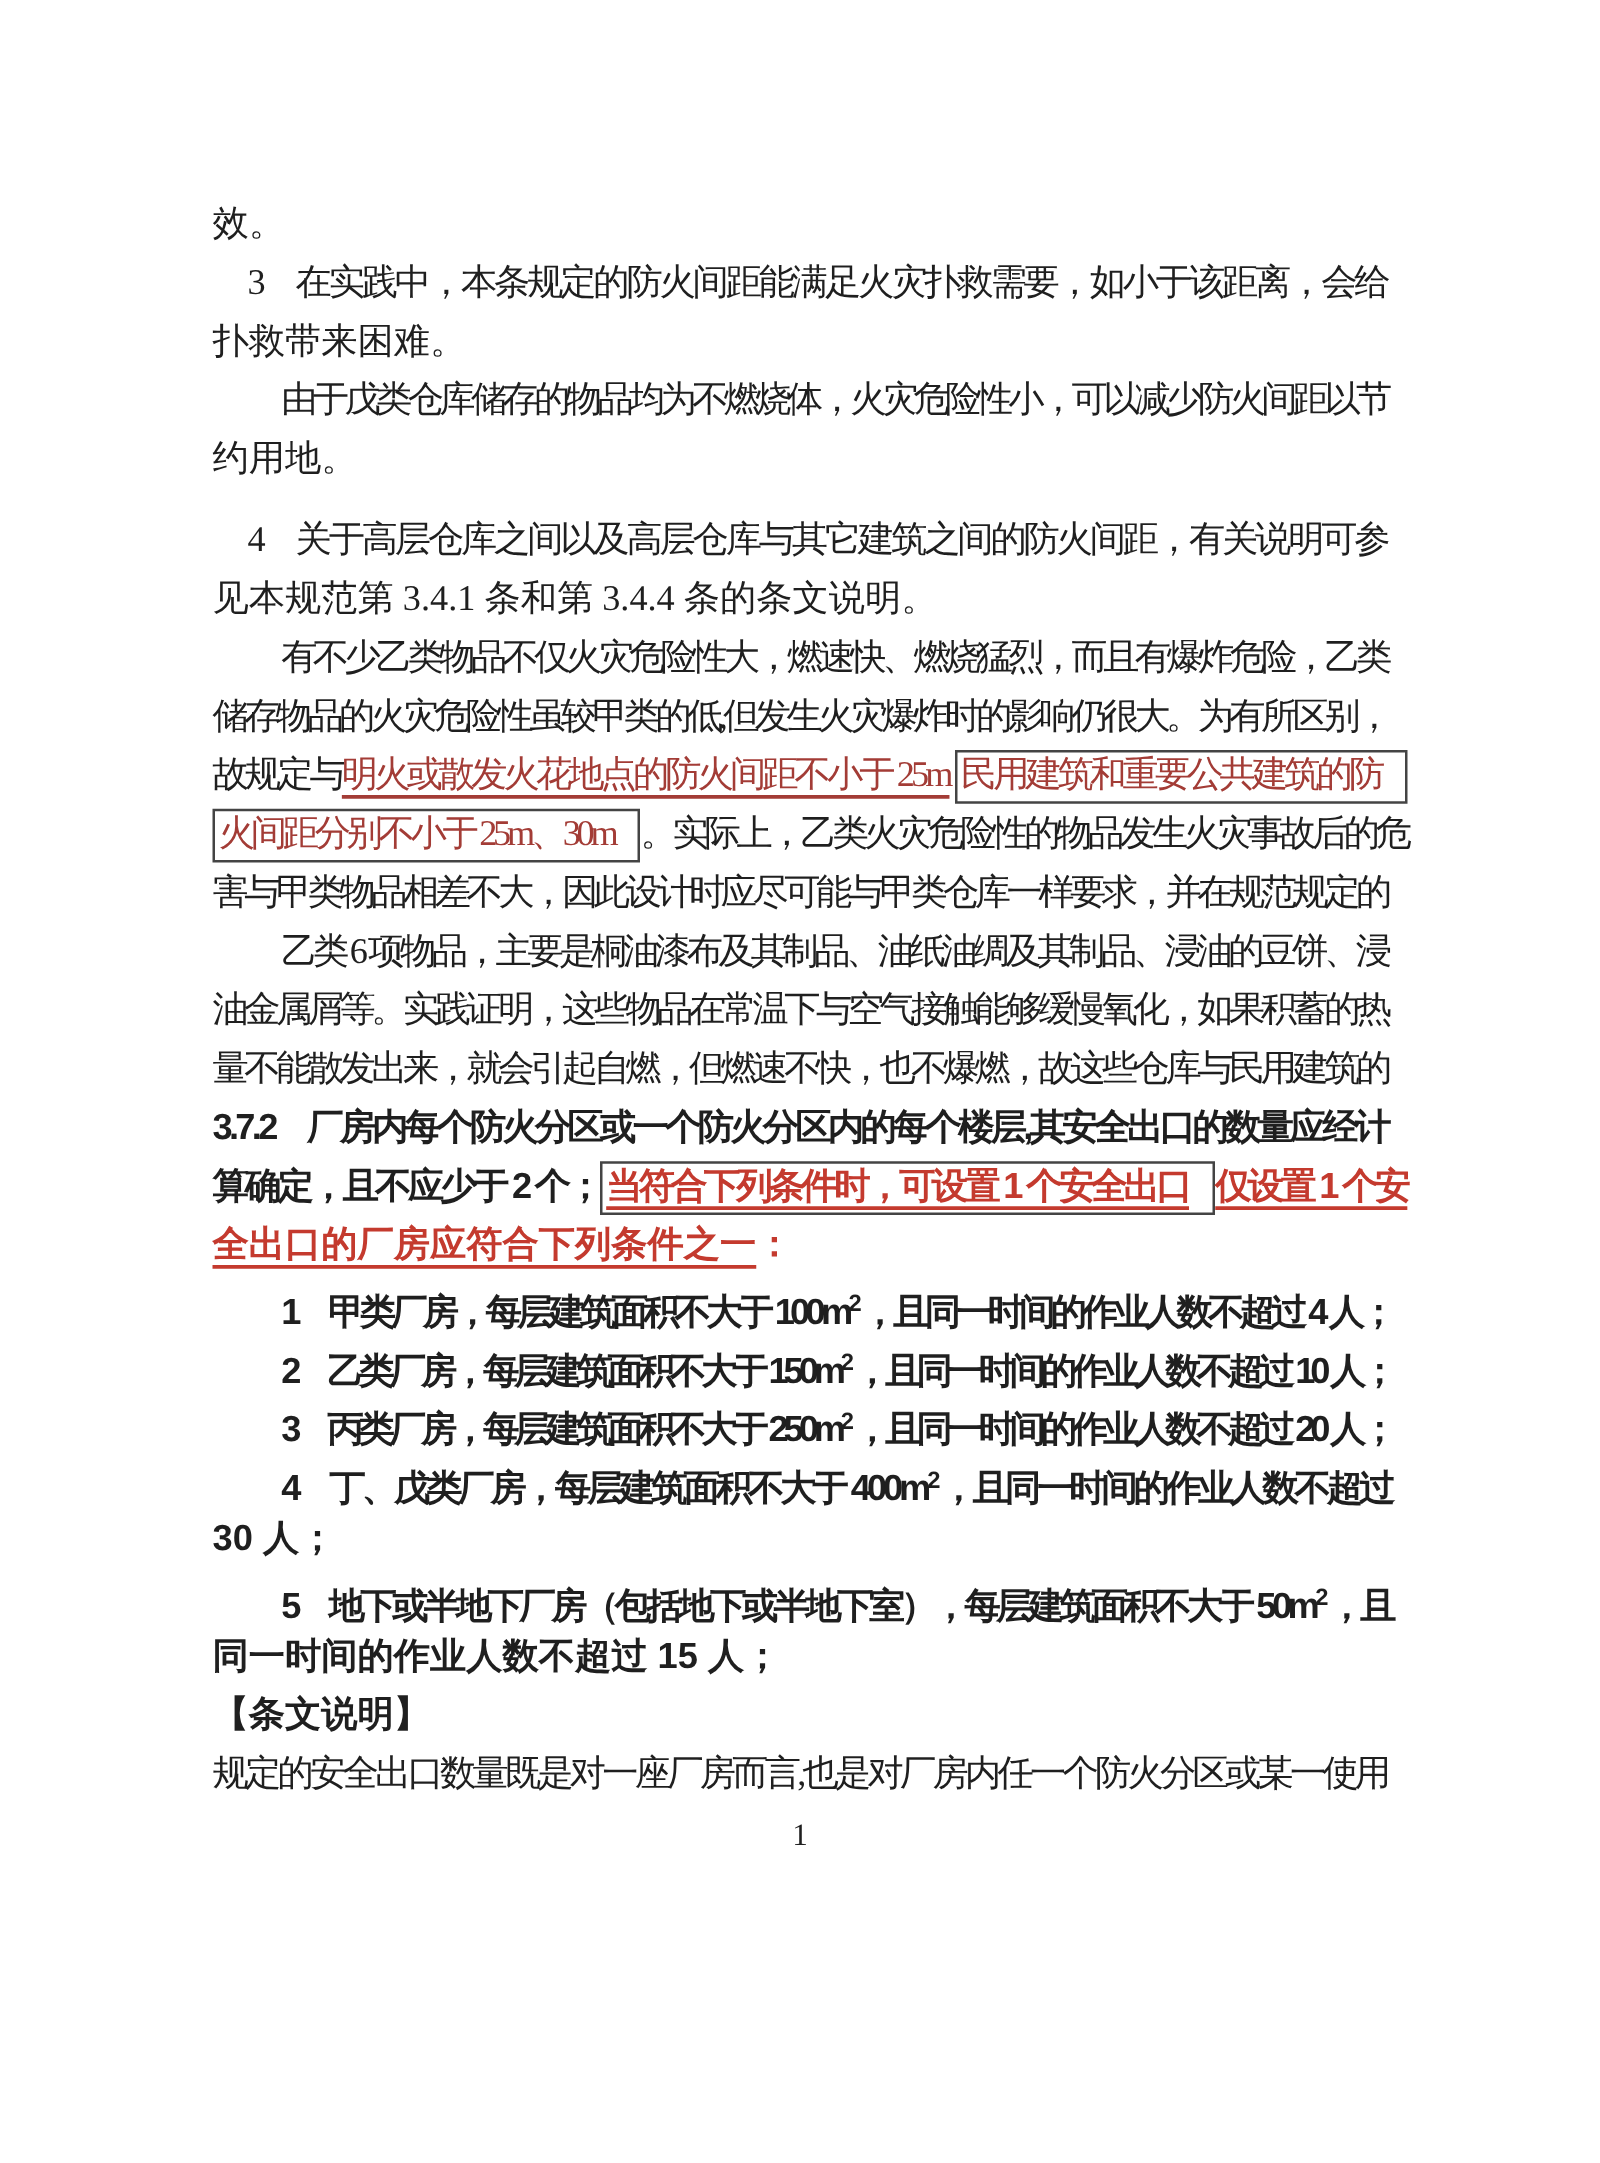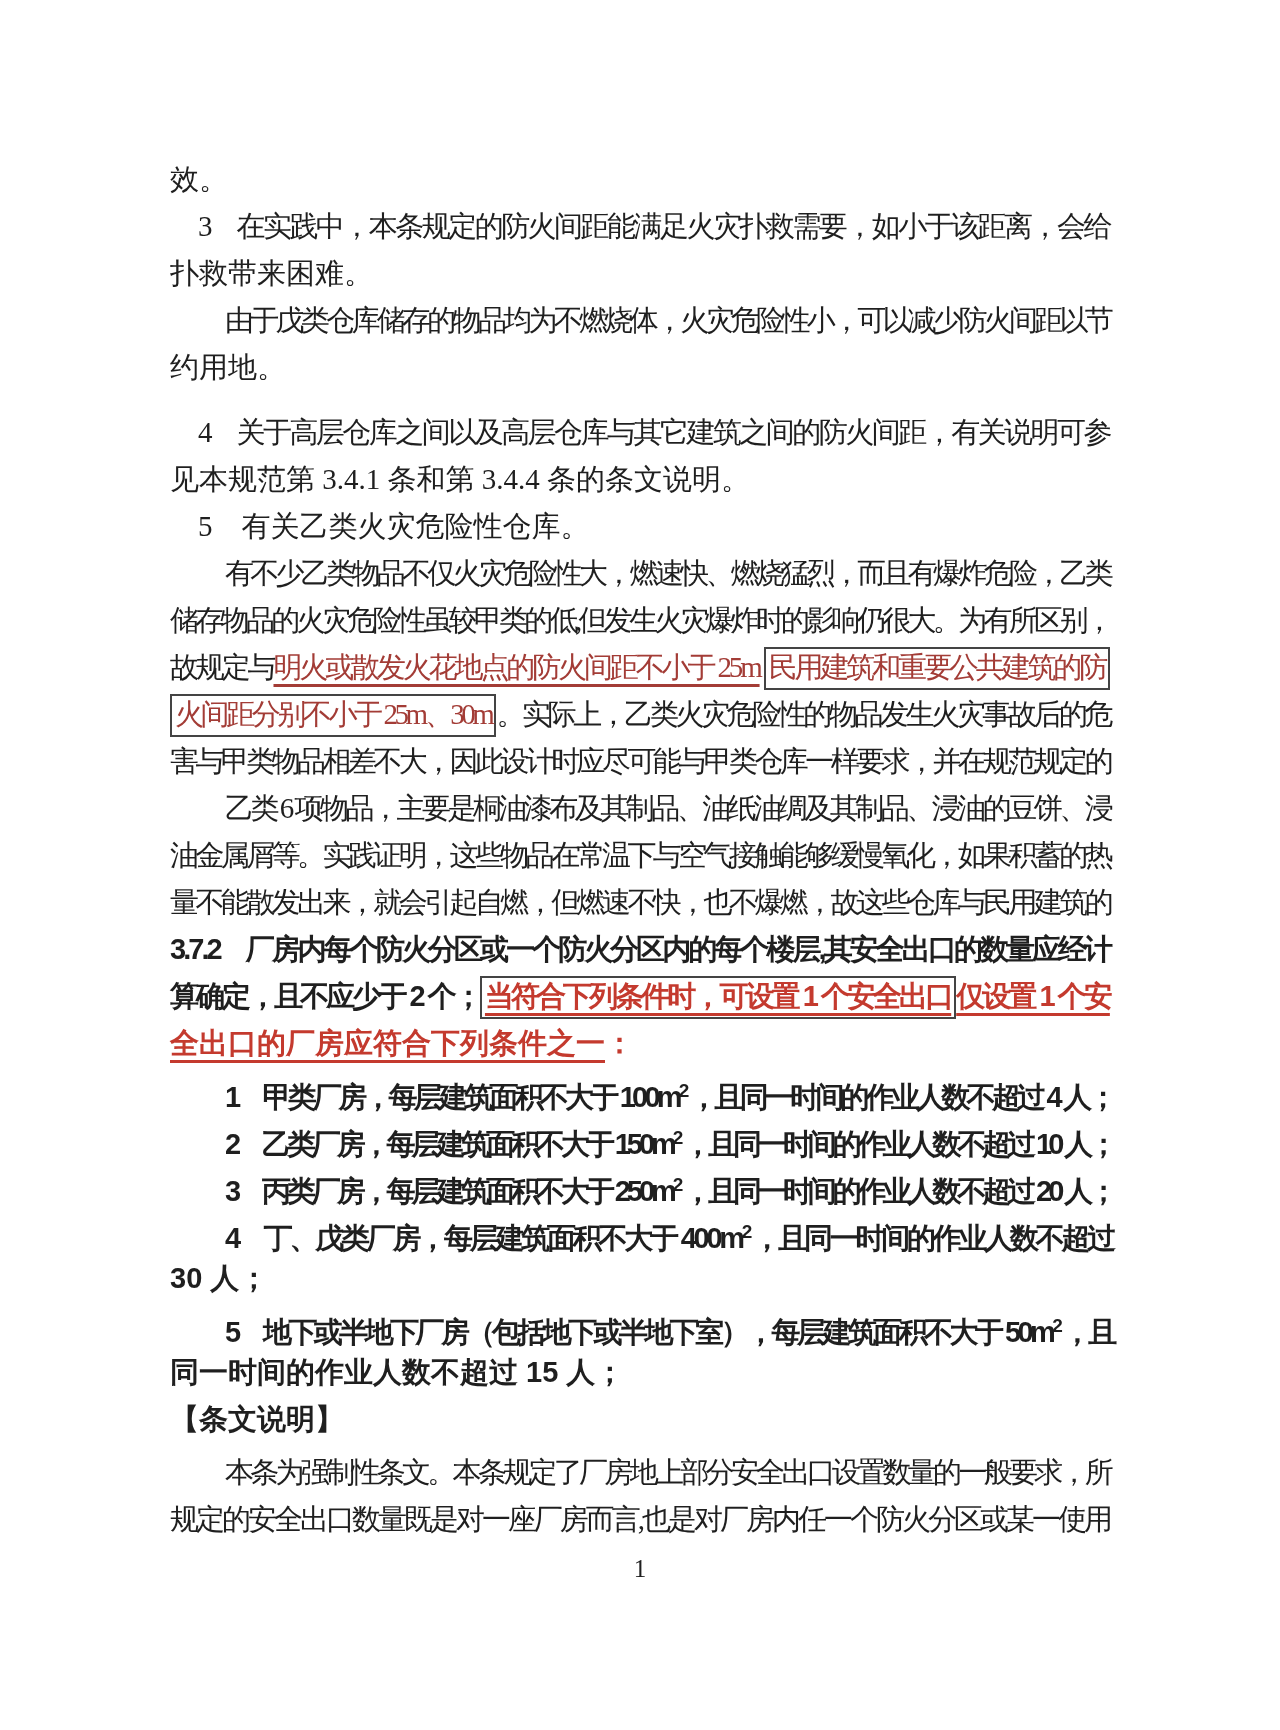--- a/index.html
+++ b/index.html
@@ -20,57 +20,55 @@
     font-size:29px;color:var(--text);
   }
   .song{font-family:"Liberation Serif","DejaVu Serif",serif;}
   .hei{font-family:"Liberation Sans","DejaVu Sans",sans-serif;font-weight:700;}
   .i1{padding-left:28px;}
   .i2{padding-left:55px;}
   .mt{margin-top:6px;}
   .song .red{color:var(--red-s);}
   .hei .red{color:var(--red-b);}
   .ul{text-decoration:underline;text-decoration-thickness:2.5px;text-underline-offset:7px;}
-  .bx{border:2px solid var(--box);padding:2px 3px 5px 3px;}
+  .bx{border:2px solid var(--box);padding:2px 19px 5px 3px;}
   .sup{font-size:19px;vertical-align:10px;letter-spacing:0;}
   .page-number{
     margin-top:12px;text-align:center;
     font-family:"Liberation Serif","DejaVu Serif",serif;
     font-size:25px;color:var(--text);
   }
 </style>
 </head>
 <body>
 
 <div class="page">
   <div class="content">
       <div class="line song" style=""><span class="seg">效。</span></div>
       <div class="line song i1" style="letter-spacing: -2.53px;"><span class="seg">3　在实践中，本条规定的防火间距能满足火灾扑救需要，如小于该距离，会给</span></div>
       <div class="line song" style=""><span class="seg">扑救带来困难。</span></div>
       <div class="line song i2" style="letter-spacing: -3.71px;"><span class="seg">由于戊类仓库储存的物品均为不燃烧体，火灾危险性小，可以减少防火间距以节</span></div>
       <div class="line song" style=""><span class="seg">约用地。</span></div>
       <div class="line song i1" style="letter-spacing: -2.53px; margin-top: 18px;"><span class="seg">4　关于高层仓库之间以及高层仓库与其它建筑之间的防火间距，有关说明可参</span></div>
       <div class="line song" style=""><span class="seg">见本规范第 3.4.1 条和第 3.4.4 条的条文说明。</span></div>
-      <div class="line song i1" style=""><span class="seg">5　有关乙类火灾危险性仓库。</span></div>
       <div class="line song i2" style="letter-spacing: -3.71px;"><span class="seg">有不少乙类物品不仅火灾危险性大，燃速快、燃烧猛烈，而且有爆炸危险，乙类</span></div>
       <div class="line song" style="letter-spacing: -3.69px;"><span class="seg">储存物品的火灾危险性虽较甲类的低,但发生火灾爆炸时的影响仍很大。为有所区别，</span></div>
       <div class="line song" style="letter-spacing: -3.13px;"><span class="seg">故规定与</span><span class="seg red ul">明火或散发火花地点的防火间距不小于 25m</span><span class="seg"> </span><span class="seg red bx">民用建筑和重要公共建筑的防</span></div>
       <div class="line song" style="letter-spacing: -3.43px;"><span class="seg red bx">火间距分别不小于 25m、30m</span><span class="seg">。实际上，乙类火灾危险性的物品发生火灾事故后的危</span></div>
       <div class="line song" style="letter-spacing: -3.59px;"><span class="seg">害与甲类物品相差不大，因此设计时应尽可能与甲类仓库一样要求，并在规范规定的</span></div>
       <div class="line song i2" style="letter-spacing: -3.51px;"><span class="seg">乙类 6 项物品，主要是桐油漆布及其制品、油纸油绸及其制品、浸油的豆饼、浸</span></div>
       <div class="line song" style="letter-spacing: -3.59px;"><span class="seg">油金属屑等。实践证明，这些物品在常温下与空气接触能够缓慢氧化，如果积蓄的热</span></div>
       <div class="line song" style="letter-spacing: -3.59px;"><span class="seg">量不能散发出来，就会引起自燃，但燃速不快，也不爆燃，故这些仓库与民用建筑的</span></div>
       <div class="line hei" style="letter-spacing: -2.96px;"><span class="seg">3.7.2　厂房内每个防火分区或一个防火分区内的每个楼层,其安全出口的数量应经计</span></div>
       <div class="line hei" style="letter-spacing: -2.95px;"><span class="seg">算确定，且不应少于 2 个；</span><span class="seg red ul bx">当符合下列条件时，可设置 1 个安全出口</span><span class="seg red ul">仅设置 1 个安</span></div>
       <div class="line hei" style=""><span class="seg red ul">全出口的厂房应符合下列条件之一</span><span class="seg red">：</span></div>
       <div class="line hei i2" style="letter-spacing: -3.79px;"><span class="seg">1　甲类厂房，每层建筑面积不大于 100m</span><span class="seg sup">2</span><span class="seg">，且同一时间的作业人数不超过 4 人；</span></div>
       <div class="line hei i2" style="letter-spacing: -4.08px;"><span class="seg">2　乙类厂房，每层建筑面积不大于 150m</span><span class="seg sup">2</span><span class="seg">，且同一时间的作业人数不超过 10 人；</span></div>
       <div class="line hei i2" style="letter-spacing: -4.08px;"><span class="seg">3　丙类厂房，每层建筑面积不大于 250m</span><span class="seg sup">2</span><span class="seg">，且同一时间的作业人数不超过 20 人；</span></div>
       <div class="line hei i2" style="letter-spacing: -3.24px;"><span class="seg">4　丁、戊类厂房，每层建筑面积不大于 400m</span><span class="seg sup">2</span><span class="seg">，且同一时间的作业人数不超过</span></div>
       <div class="line hei" style=""><span class="seg">30 人；</span></div>
       <div class="line hei i2" style="letter-spacing: -3.57px;"><span class="seg">5　地下或半地下厂房（包括地下或半地下室），每层建筑面积不大于 50m</span><span class="seg sup">2</span><span class="seg">，且</span></div>
       <div class="line hei" style=""><span class="seg">同一时间的作业人数不超过 15 人；</span></div>
       <div class="line hei" style=""><span class="seg">【条文说明】</span></div>
-      <div class="line song i2 mt" style="letter-spacing: -3.71px;"><span class="seg">本条为强制性条文。本条规定了厂房地上部分安全出口设置数量的一般要求，所</span></div>
       <div class="line song" style="letter-spacing: -3.01px;"><span class="seg">规定的安全出口数量既是对一座厂房而言,也是对厂房内任一个防火分区或某一使用</span></div>
     </div>
   <div class="page-number">1</div>
 </div>
 
 </body></html>

